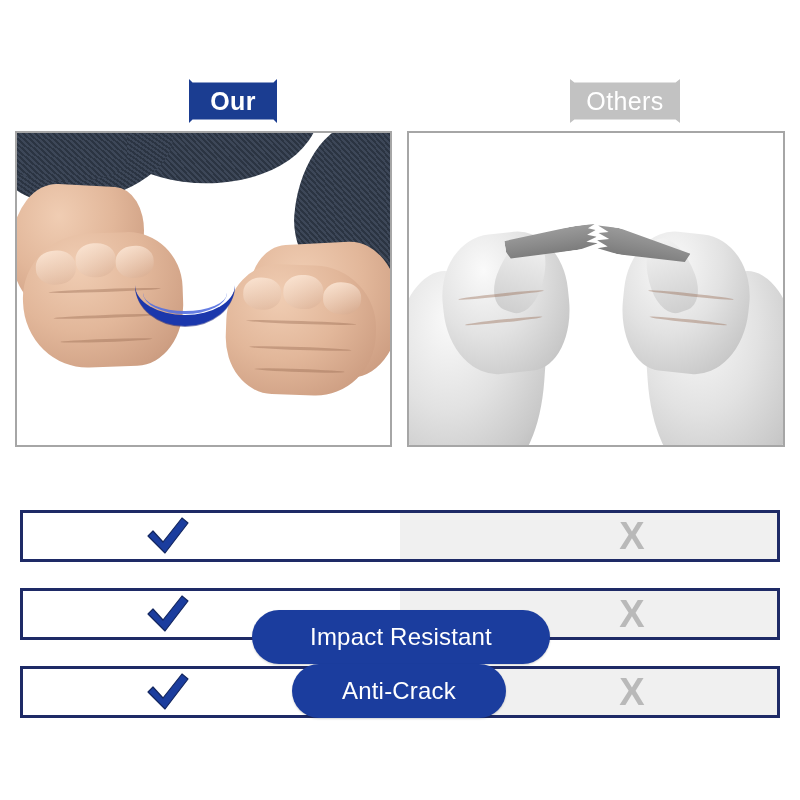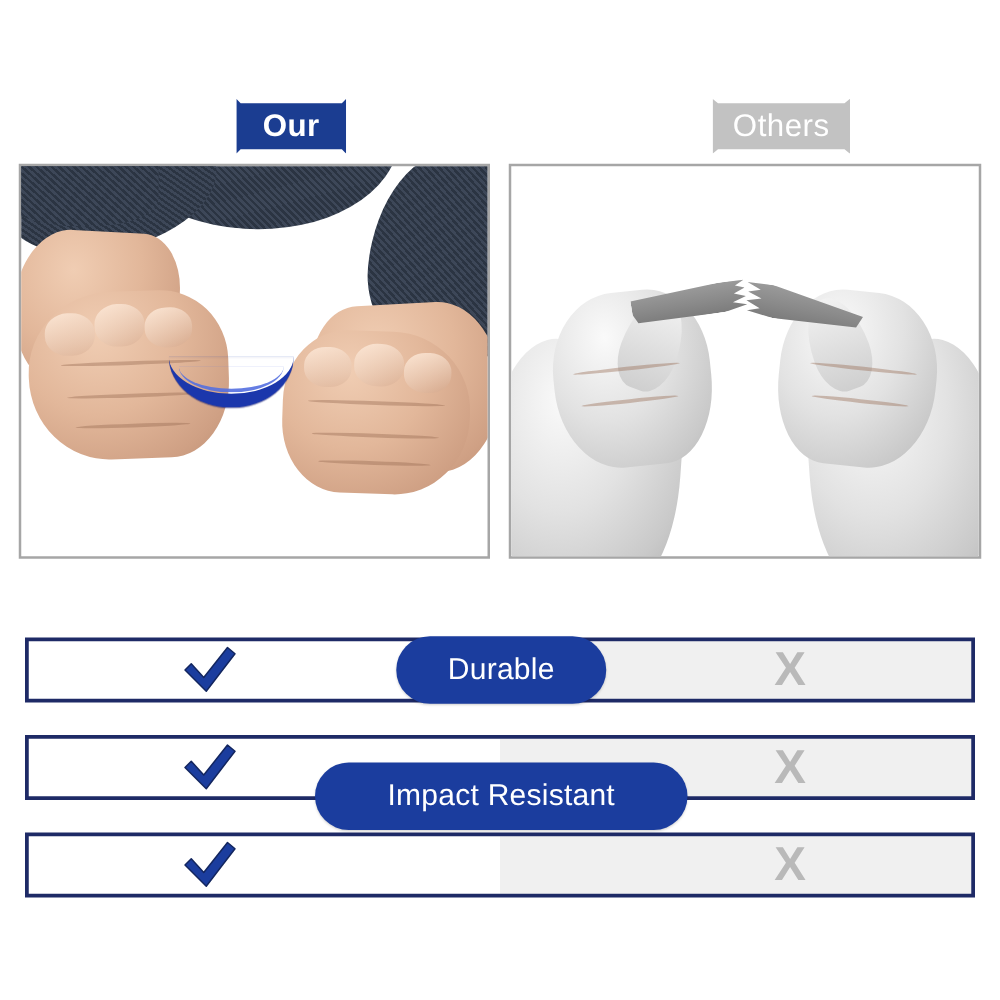--- a/index.html
+++ b/index.html
@@ -367,15 +367,15 @@
     <div class="check-cell">
       <svg class="check-icon" width="44" height="40" viewBox="0 0 44 40">
         <path d="M2 20 L7 15 L17 26 L36 2 L42 7 L32 20 L19 37 Z" fill="#1b3d9e" stroke="#13265f" stroke-width="1.2" stroke-linejoin="round"></path>
       </svg>
     </div>
     <div class="x-cell">
       <span class="x-mark">X</span>
     </div>
   </div>
 
-  <div class="pill pill-1">Durable</div>
   <div class="pill pill-2">Impact Resistant</div>
+  <div class="pill pill-3">Anti-Crack</div>
 </div>
 
 </body></html>

